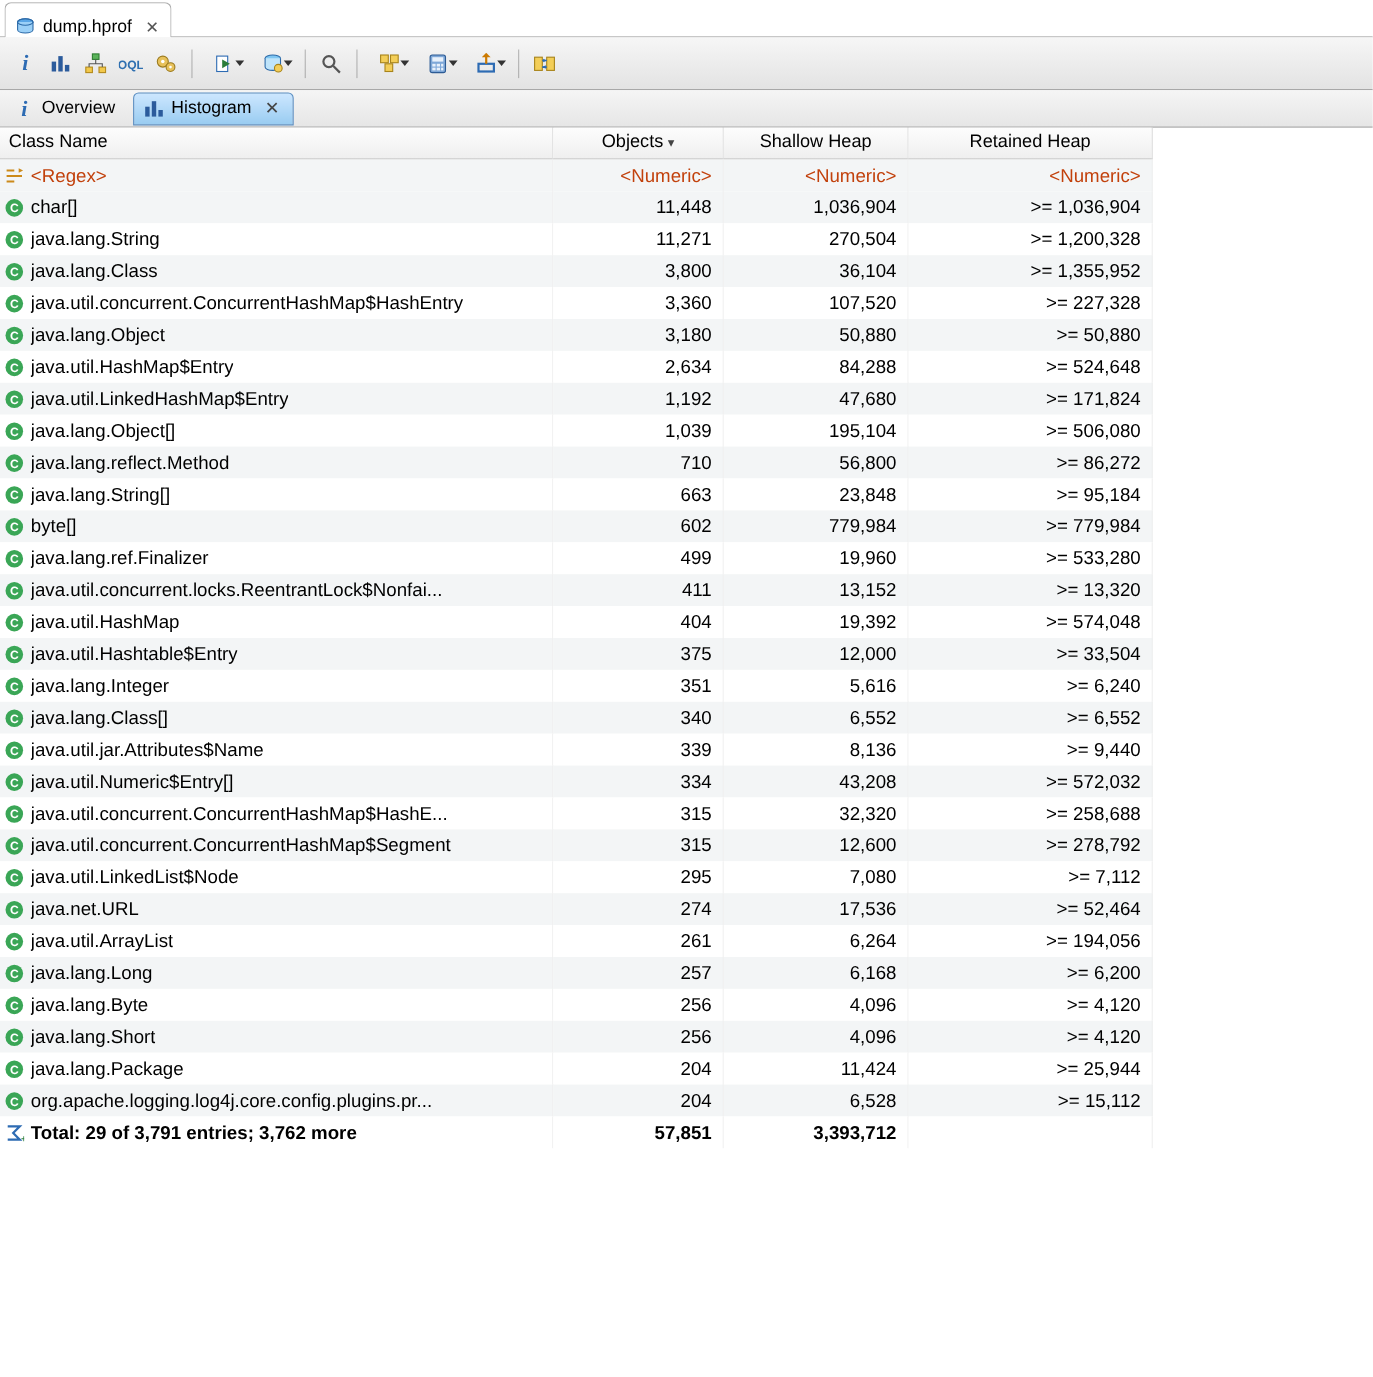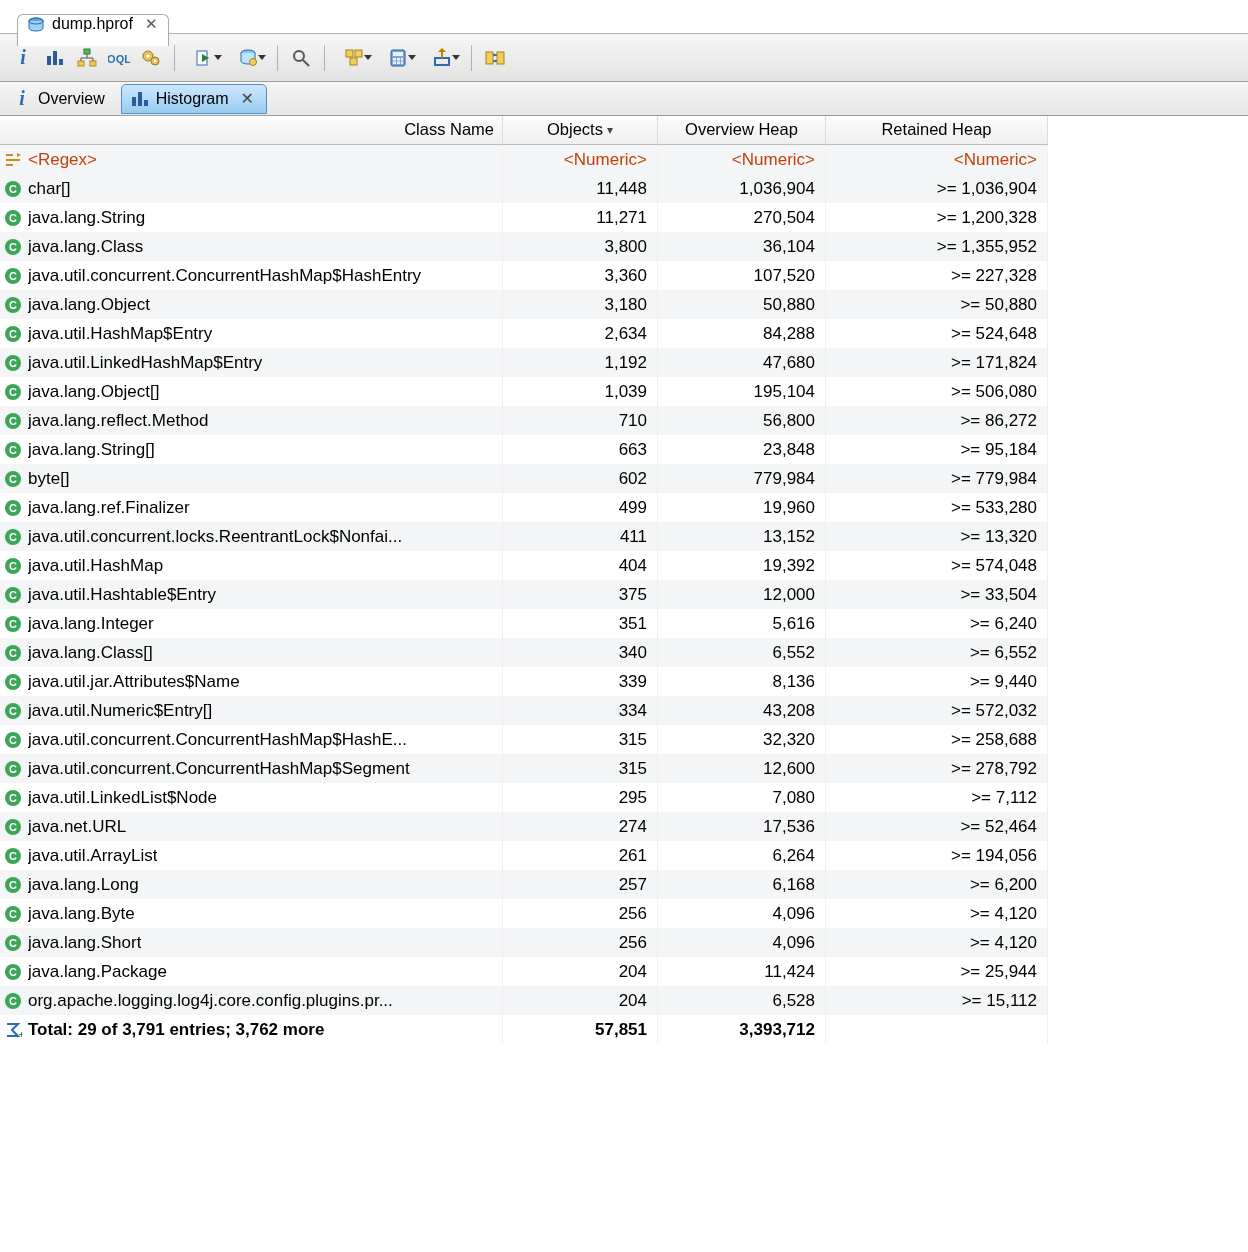--- a/index.html
+++ b/index.html
@@ -14,32 +14,32 @@
   
   .file-tab-bar {
     height: 34px;
     background: #fff;
     border-bottom: 1px solid #b0b0b0;
     display: flex;
     align-items: flex-end;
   }
   .file-tab {
     display: flex;
-    align-items: flex-start;
+    align-items: flex-end;
     height: 32px;
     padding: 0 10px 0 8px;
-    margin-left: 17px;
+    margin-left: 4px;
     border: 1px solid #a9a9a9;
     border-bottom: none;
     border-top-left-radius: 6px;
     border-top-right-radius: 6px;
     background: #fff;
     gap: 6px;
     position: relative;
-    top: 13px;
+    top: 1px;
   }
   .file-tab .close-x {
     margin-left: 6px;
     color: #555;
     font-weight: normal;
     font-size: 15px;
   }
   
   .toolbar {
     background: linear-gradient(#f6f6f6, #e3e3e3);
@@ -106,21 +106,20 @@
   }
   .hdr {
     background: linear-gradient(#fdfdfd, #efefef);
     border-bottom: 1px solid #bdbdbd;
     border-right: 1px solid #dcdcdc;
     padding: 4px 8px 5px 8px;
     font-size: 16.5px;
     white-space: nowrap;
     display: flex;
     align-items: center;
-    justify-content: flex-end;
   }
   .hdr.right { justify-content: center; }
   .hdr .sort { margin-left: 4px; font-size: 12px; color: #444;}
   .filter-row .cell {
     color: #c2410c;
     padding: 5px 10px 5px 4px;
   }
   .cell {
     border-right: 1px solid #efefef;
     padding: 4px 10px 4px 4px;
@@ -288,21 +287,21 @@
 <div class="grid">
 
   <div class="hdr">
       <span>Class Name</span>
     </div>
   <div class="hdr right">
       <span>Objects</span>
       <span class="sort">▾</span>
     </div>
   <div class="hdr right">
-      <span>Overview Heap</span>
+      <span>Shallow Heap</span>
     </div>
   <div class="hdr right">
       <span>Retained Heap</span>
     </div>
 
   <div class="row filter-row" style="display:contents">
     <div class="cell">
       <svg class="regex-icon" viewBox="0 0 18 18">
         <path d="M2 4h7M2 9h14M2 14h7" stroke="#cc8a1a" stroke-width="2"></path>
         <polygon points="13,2 17,4 13,6" fill="#cc8a1a"></polygon>

